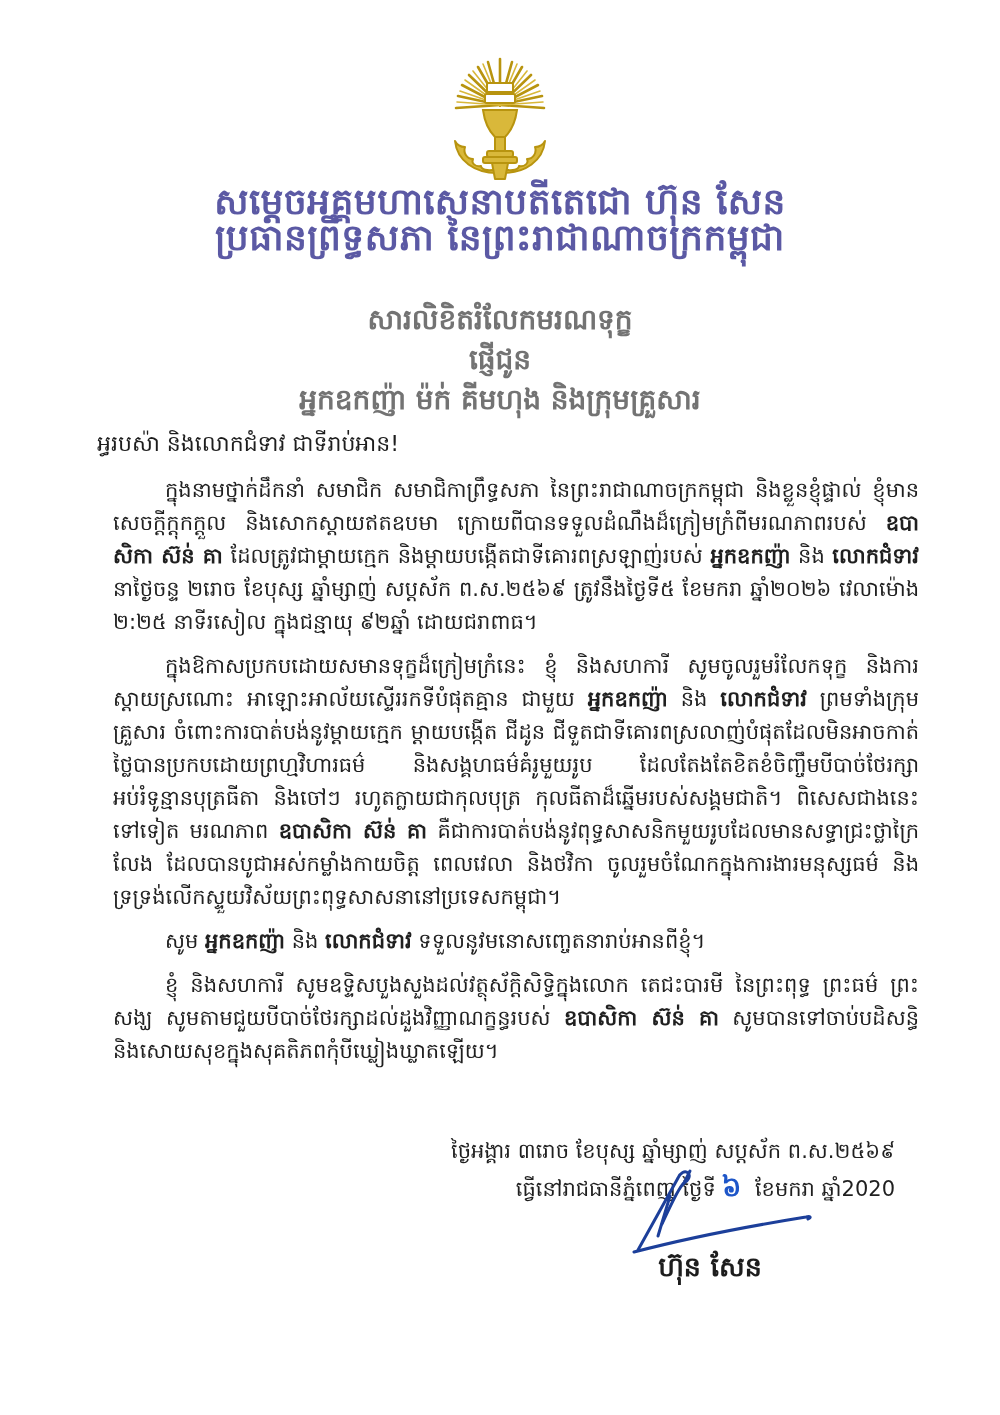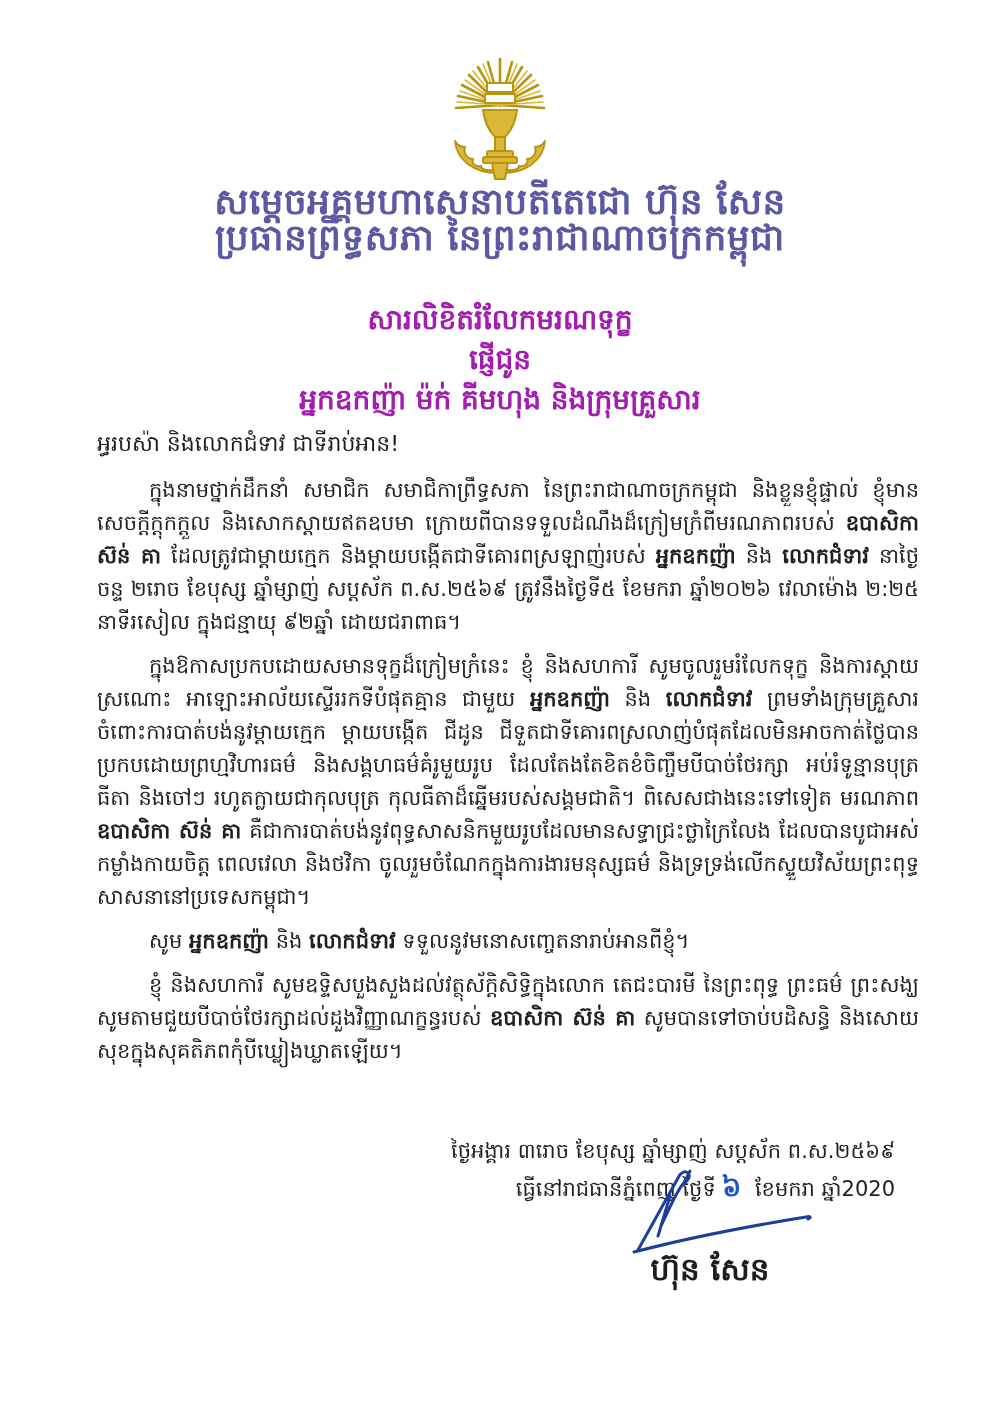--- a/index.html
+++ b/index.html
@@ -13,49 +13,49 @@
     overflow:hidden;
   }
   .emblem{position:absolute;top:55px;left:0;width:1000px;text-align:center;}
   .letterhead{
     position:absolute;top:184px;left:0;width:1000px;
     text-align:center;color:#5b59a4;font-weight:bold;
   }
   .letterhead .lh-line{font-size:36px;line-height:36px;letter-spacing:.5px;}
   .title-block{
     position:absolute;top:300px;left:0;width:1000px;
-    text-align:center;color:#a21caf;font-weight:bold;
+    text-align:center;color:#737373;font-weight:bold;
   }
   .title-block .t-line{font-size:28px;line-height:40px;}
   .salutation{
     position:absolute;top:430px;left:97px;width:820px;
     font-size:22px;color:#1d1d1d;
   }
   .body-text-block{
     position:absolute;left:97px;width:822px;
     font-size:21px;line-height:33px;color:#1f1f1f;
     text-align:justify;
   }
-  .para{margin:0 0 11px 0;text-indent:52px;}
+  .para{margin:0 0 11px 16px;text-indent:52px;}
   .para .bold{font-weight:bold;}
   #body-area{top:474px;}
   .closing-line{text-indent:52px;}
   .dateblock{
     position:absolute;top:1133px;left:360px;width:535px;
     text-align:right;font-size:21px;line-height:36px;color:#1f1f1f;
   }
   .handwritten-day{
     color:#1e56c8;font-size:27px;font-weight:bold;
     display:inline-block;transform:rotate(-4deg);
     margin:0 14px 0 6px;
   }
   .signature-wrap{position:absolute;top:1162px;left:600px;width:240px;height:95px;}
   .signer-name{
     position:absolute;top:1250px;left:560px;width:300px;
-    text-align:center;font-size:31px;font-weight:bold;color:#1d1d1d;
+    text-align:center;font-size:27px;font-weight:bold;color:#1d1d1d;
   }
   svg{display:block;margin:0 auto;}
 </style>
 </head>
 <body>
 
 <div class="page">
 
   <div class="emblem">
     <svg width="130" height="128" viewBox="0 0 130 128">

